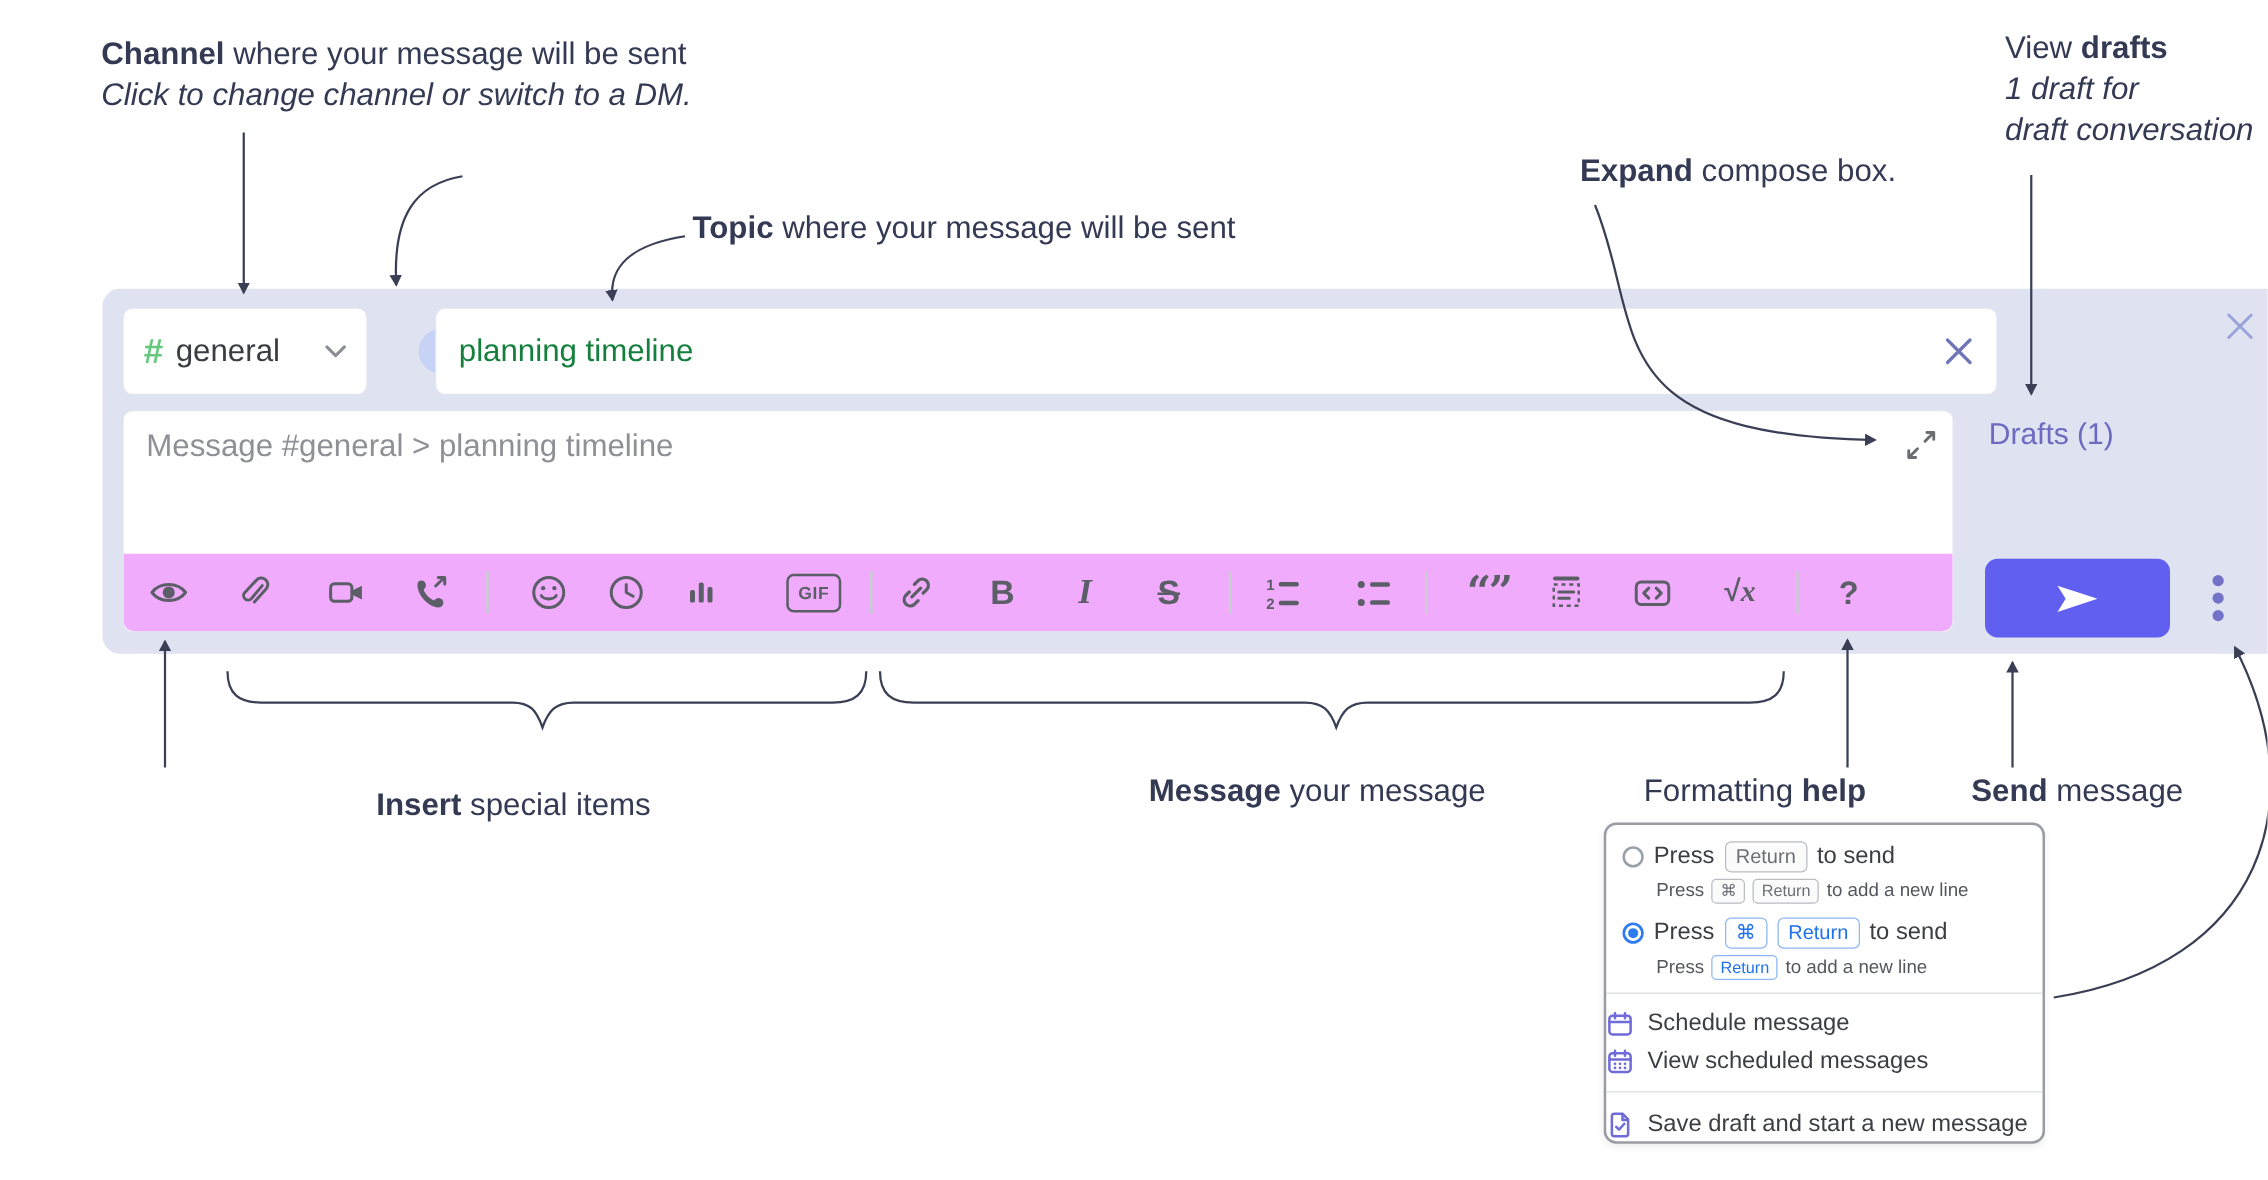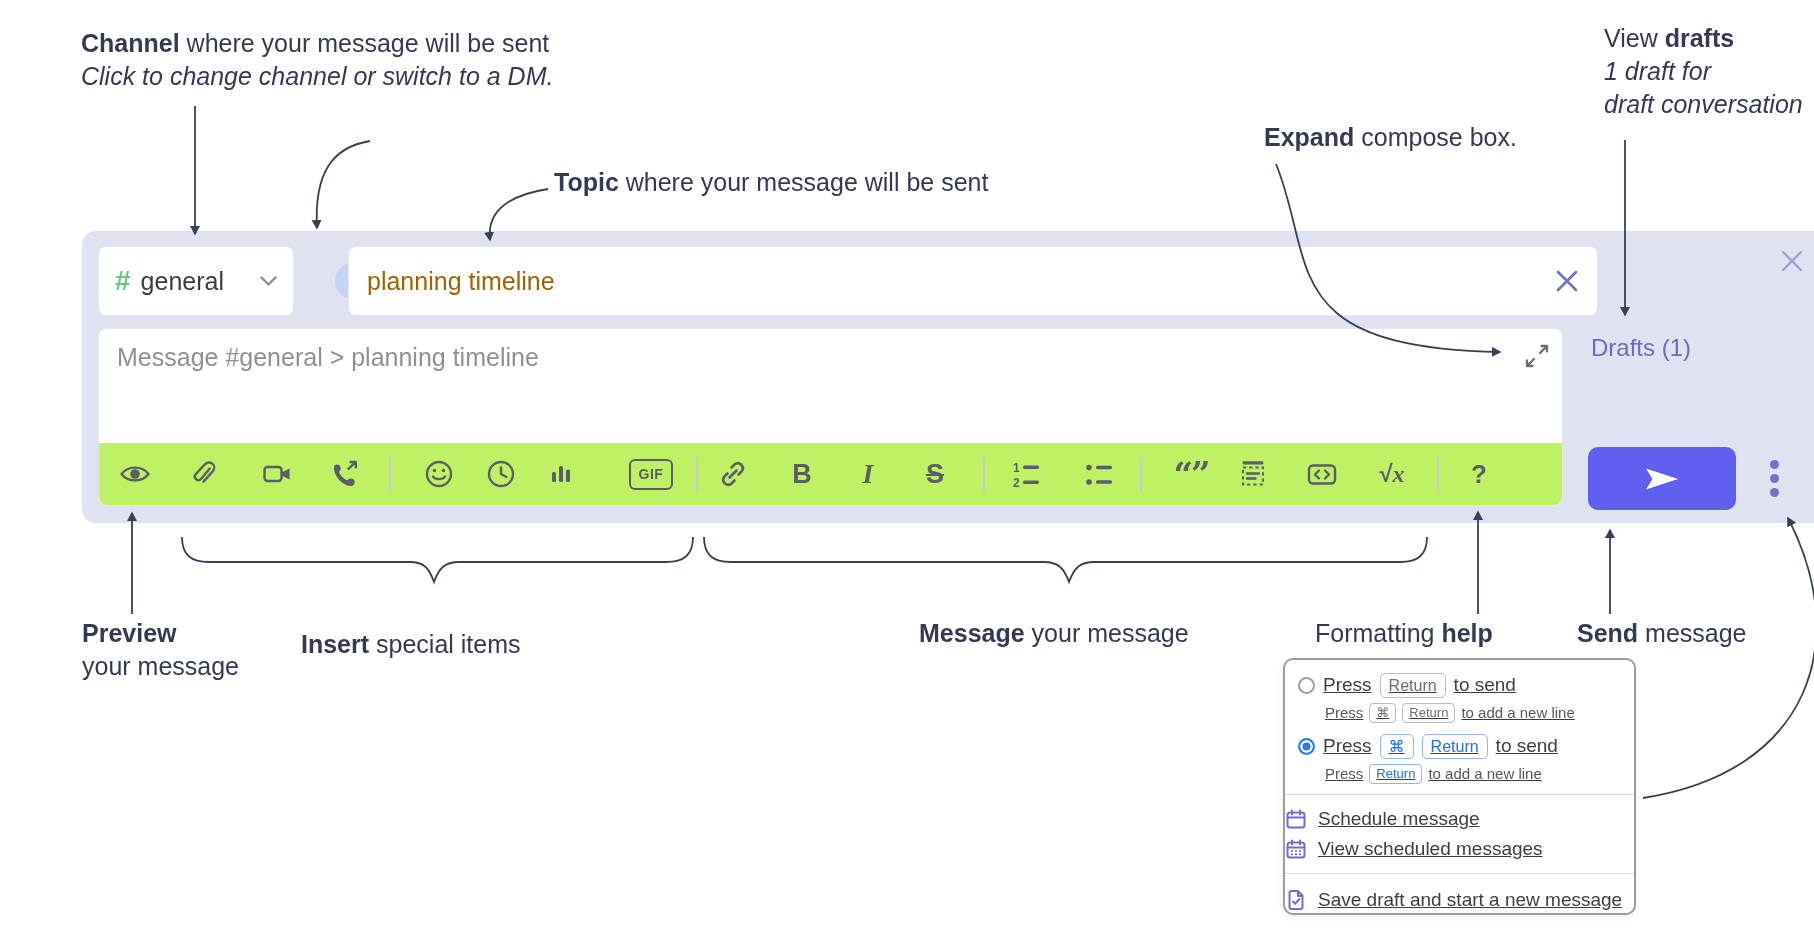--- a/index.html
+++ b/index.html
@@ -12,46 +12,46 @@
   
   .overlay{position:absolute;left:0;top:0;z-index:6;pointer-events:none;}
   
   .compose{position:absolute;left:34px;top:231px;width:1746px;height:292px;background:#dee2f1;border-radius:14px;z-index:1;}
   .whitebox{background:#fff;border:1px solid #e4e6ee;border-radius:8px;position:absolute;box-sizing:border-box;}
   .chan-select{left:16px;top:15px;width:196px;height:70px;display:flex;align-items:center;padding:0 16px;gap:10px;cursor:pointer;}
   .hash{color:#65c87e;font-size:28px;font-weight:700;line-height:1;}
   .chan-name{font-size:25px;color:#3b3c42;flex:1;}
   .goto-circle{position:absolute;left:253px;top:32px;width:36px;height:36px;border-radius:50%;background:#c6d3f6;display:flex;align-items:center;justify-content:center;}
   .topic-box{left:266px;top:15px;width:1250px;height:70px;display:flex;align-items:center;padding:0 18px;}
-  .topic-text{font-size:25px;color:#a16207;flex:1;}
+  .topic-text{font-size:25px;color:#15803d;flex:1;}
   .iconbtn{display:flex;align-items:center;justify-content:center;cursor:pointer;background:none;border:none;padding:0;}
   .close-x{position:absolute;right:22px;top:16px;}
   .msg-panel{left:16px;top:97px;width:1465px;height:178px;}
   .placeholder{position:absolute;left:18px;top:14px;font-size:25px;color:#8f9096;}
   .expand-btn{position:absolute;right:12px;top:14px;}
-  .toolbar{position:absolute;left:0;right:0;bottom:0;height:62px;background:#bef264;border-radius:0 0 8px 8px;}
+  .toolbar{position:absolute;left:0;right:0;bottom:0;height:62px;background:#f0abfc;border-radius:0 0 8px 8px;}
   .ti{position:absolute;top:15px;height:32px;display:flex;align-items:center;justify-content:center;color:#5b5e66;cursor:pointer;}
   .tdiv{position:absolute;top:14px;width:2px;height:34px;background:#c9cbd3;}
   .glyph{font-size:27px;font-weight:700;color:#5b5e66;line-height:32px;}
   .glyph.i{font-family:"Liberation Serif",serif;font-style:italic;font-weight:700;font-size:28px;}
   .glyph.s{text-decoration:line-through;}
   .glyph.q{font-family:"DejaVu Serif",serif;font-size:34px;letter-spacing:-2px;}
   .glyph.help{font-weight:700;font-size:26px;}
   .mathx{font-size:24px;font-weight:700;}
   .mathx .mx{font-family:"Liberation Serif",serif;font-style:italic;}
   .gifbox{border:2.5px solid #5b5e66;border-radius:6px;width:44px;height:27px;display:flex;align-items:center;justify-content:center;
           font-size:14px;font-weight:700;letter-spacing:.5px;color:#5b5e66;}
   .drafts-link{position:absolute;left:1509px;top:103px;font-size:24px;color:#6d6ac0;cursor:pointer;}
   .send-btn{position:absolute;left:1506px;top:216px;width:148px;height:63px;background:#615ff0;border:none;border-radius:10px;
             display:flex;align-items:center;justify-content:center;cursor:pointer;}
   .dots{position:absolute;left:1688px;top:229px;display:flex;flex-direction:column;gap:5px;cursor:pointer;}
   .dots span{width:9px;height:9px;border-radius:50%;background:#7472c8;}
   
   .popup{position:absolute;left:1235px;top:658px;width:353px;height:257px;background:#fff;border:2px solid #9a9ca3;border-radius:10px;
-         box-sizing:border-box;z-index:3;box-shadow:0 2px 6px rgba(40,40,60,.08);padding-top:11px;font-size:19px;color:#3c3e44;text-decoration:underline;}
+         box-sizing:border-box;z-index:3;box-shadow:0 2px 6px rgba(40,40,60,.08);padding-top:11px;font-size:19px;color:#3c3e44;}
   .opt-row{display:flex;align-items:center;gap:8px;padding-left:13px;height:28px;}
   .opt-sub{display:flex;align-items:center;gap:6px;padding-left:40px;height:23px;font-size:15px;color:#55575e;margin-top:2px;}
   .radio{width:17px;height:17px;border-radius:50%;border:2px solid #9aa0a8;box-sizing:border-box;background:#fff;flex:0 0 auto;}
   .radio.sel{border-color:#2e7cf0;background:#2e7cf0;box-shadow:inset 0 0 0 2.5px #fff;}
   .kc{border:1.5px solid #b9bcc2;border-radius:5px;padding:0 8px;font-size:16px;color:#6c6f75;background:#fbfbfc;line-height:23px;display:inline-block;}
   .kc.sm{font-size:13px;padding:0 6px;line-height:18px;border-radius:4px;}
   .kc.blue{border-color:#8cb6f5;color:#1f72ec;background:#fff;}
   .pdiv{height:1px;background:#dcdde1;margin:9px 0;}
   .menu-row{display:flex;align-items:center;gap:11px;height:30px;cursor:pointer;}
   .menu-row.last{height:33px;}
@@ -267,24 +267,20 @@
       </svg>
     </button>
 
     <span class="dots">
       <span></span>
       <span></span>
       <span></span>
     </span>
   </div>
 
-  <div class="note" style="left:34px;top:617px;">
-    <div><b>Preview</b></div>
-    <div>your message</div>
-  </div>
   <div class="note" style="left:253px;top:628px;">
     <b>Insert</b><span> special items</span>
   </div>
   <div class="note" style="left:871px;top:617px;">
     <b>Message</b><span> your message</span>
   </div>
   <div class="note" style="left:1267px;top:617px;">
     <span>Formatting </span><b>help</b>
   </div>
   <div class="note" style="left:1529px;top:617px;">

